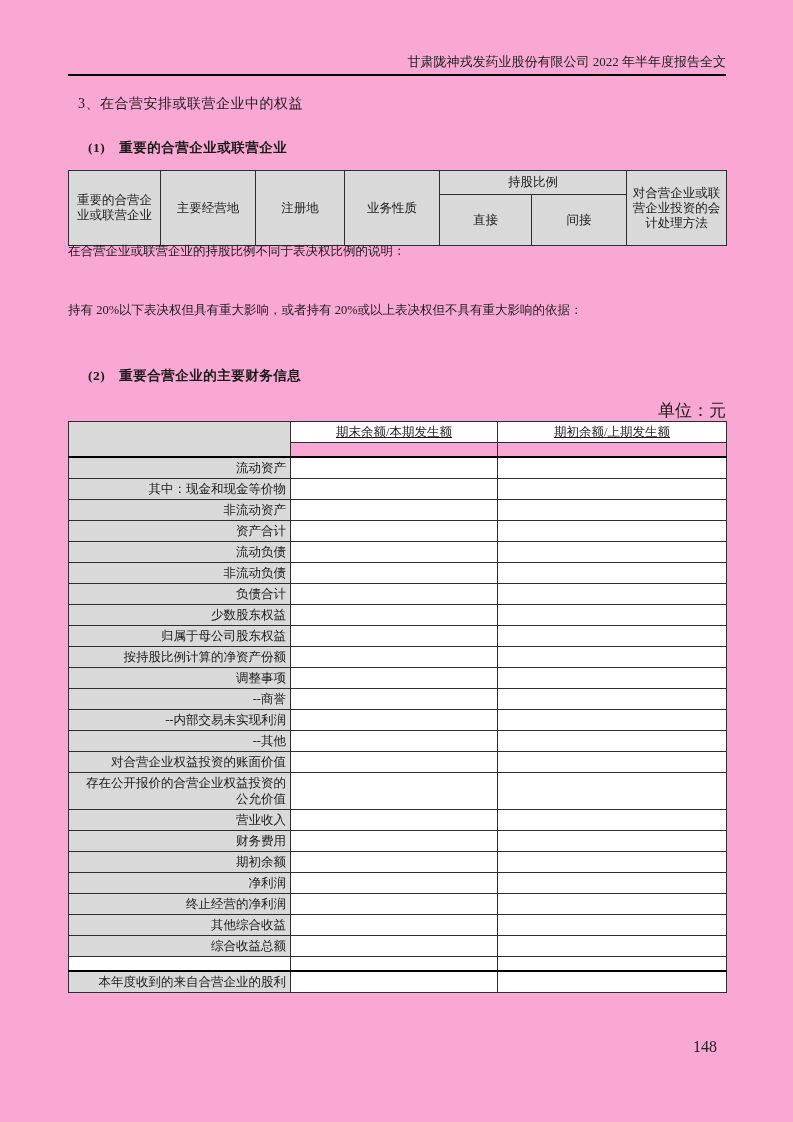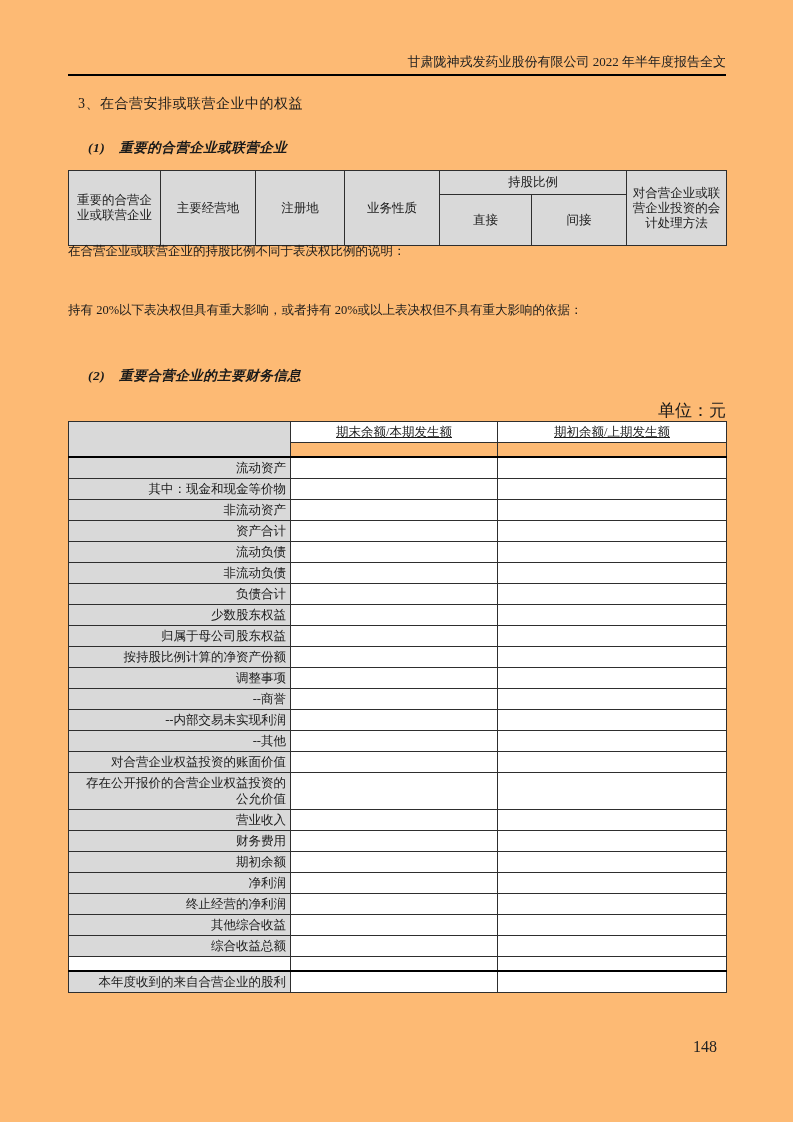--- a/index.html
+++ b/index.html
@@ -1,40 +1,40 @@
 <!DOCTYPE html>
 <html><head>
 <meta charset="utf-8">
 <style>
   * { margin:0; padding:0; box-sizing:border-box; }
   html,body { background:#ffffff; }
   .page {
     position:relative;
     width:793px; height:1122px;
-    background:#fdba74;
+    background:#f9a8d4;
     font-family:"Liberation Serif","DejaVu Serif",serif;
     color:#1a1a1a;
     overflow:hidden;
   }
   .content { position:absolute; left:68px; width:658px; top:0; }
 
   .doc-header {
     position:absolute; top:54px; left:0; right:0;
     text-align:right; font-size:13px; line-height:15px; color:#222;
   }
   .header-rule {
     position:absolute; top:74px; left:0; right:0;
     border-bottom:2px solid #000;
   }
 
   .h1 {
     position:absolute; top:95px; left:10px;
     font-size:14px; font-weight:normal; letter-spacing:0.5px;
   }
-  .h2 { position:absolute; font-size:13.5px; font-weight:bold; letter-spacing:0.5px;font-style:italic; }
+  .h2 { position:absolute; font-size:13.5px; font-weight:bold; letter-spacing:0.5px; }
   .h2-1 { top:139px; left:20px; }
   .h2-2 { top:367px; left:20px; }
   .h2 .num { margin-right:14px; }
 
   table { border-collapse:collapse; table-layout:fixed; width:658px; }
   td { border:1px solid #2e2e2e; font-size:12.5px; color:#1a1a1a; }
 
   .t1 { position:absolute; top:170px; left:0; border:1.5px solid #2e2e2e; }
   .t1 td {
     background:#d9d9d9; text-align:center; vertical-align:middle;

